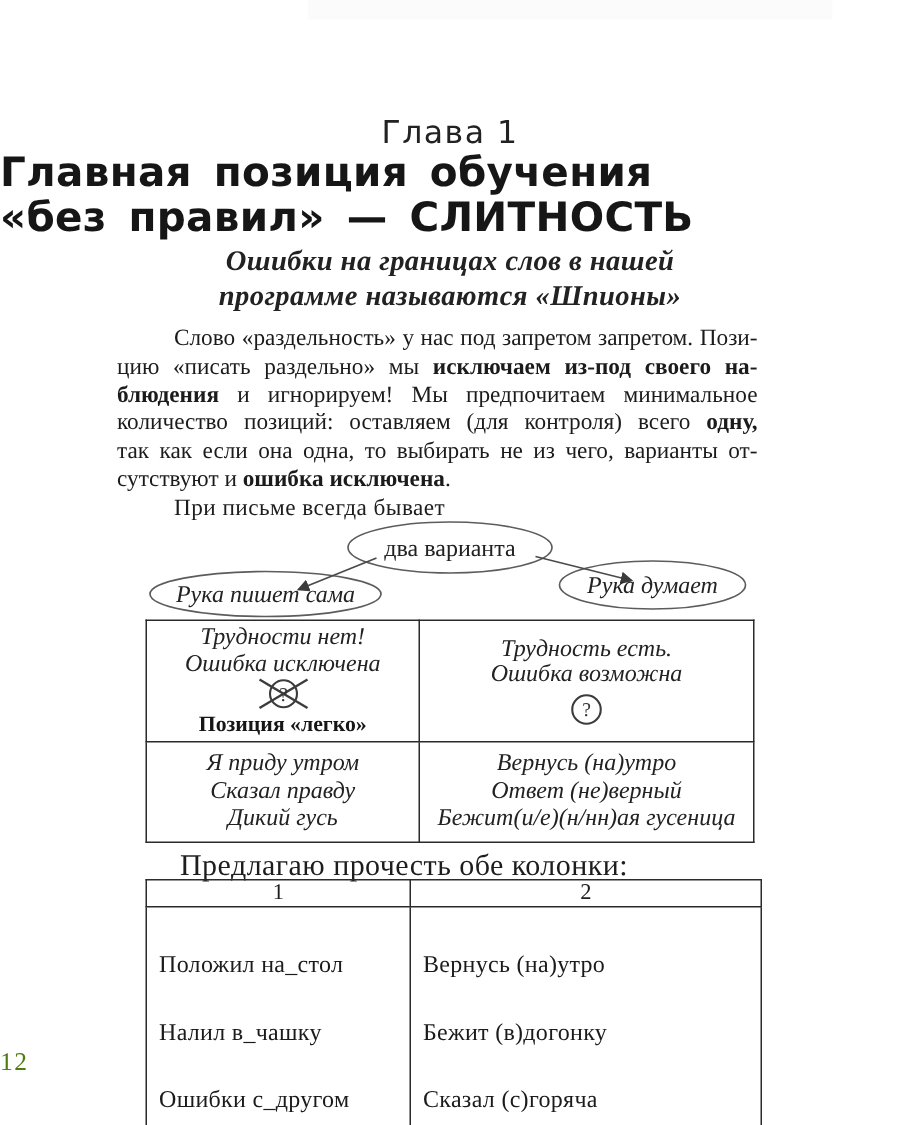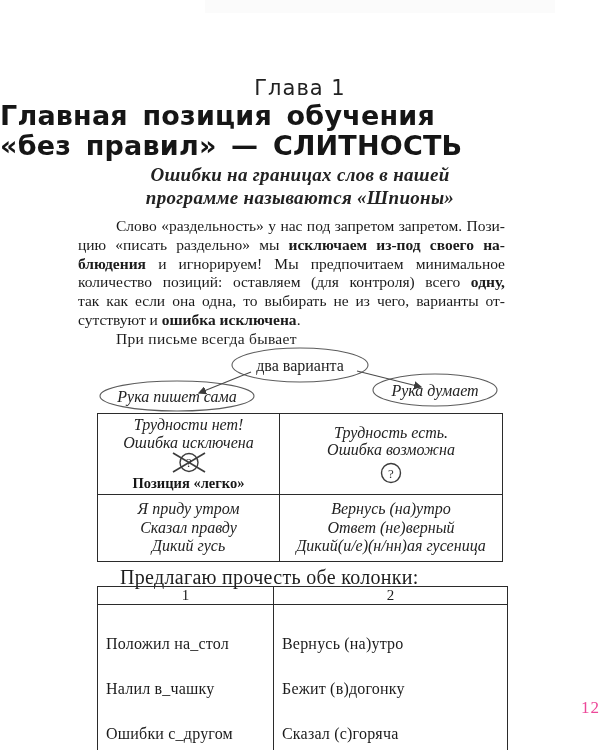--- a/index.html
+++ b/index.html
@@ -51,22 +51,22 @@
   .cell-icon line{stroke:#3c3c3c;stroke-width:1.6;}
   .cell-icon text{font-family:"Liberation Serif",serif;font-size:13px;fill:#333;}
   
   .prompt{position:absolute;left:120px;top:566px;font-size:20px;letter-spacing:.3px;}
   .t2{position:absolute;left:97px;top:586px;width:411px;border-collapse:collapse;table-layout:fixed;}
   .t2 th,.t2 td{border:1.6px solid #2b2b2b;}
   .t2 th{height:14px;font-size:15px;font-weight:400;text-align:center;padding:0;}
   .t2 td{vertical-align:top;text-align:left;padding:2px 0 3px 8px;}
   .row-line{font-size:16px;line-height:17px;letter-spacing:.2px;color:#1b1b1b;margin-top:28px;}
   
-  .page-number{position:absolute;top:698px;left:0;width:600px;text-align:right;
-    font-size:17px;letter-spacing:1px;color:#ec4899;}
+  .page-number{position:absolute;top:698px;left:0;width:600px;text-align:left;
+    font-size:17px;letter-spacing:1px;color:#4d7c0f;}
 </style>
 </head>
 <body>
 
 <div class="page">
 
   <div class="artifact" style="left:205px;top:0;width:350px;height:13px;"></div>
 
   <div class="chapter">Глава 1</div>
 
@@ -136,21 +136,21 @@
     </tr>
     <tr class="r2">
       <td>
         <div class="it-line">Я приду утром</div>
         <div class="it-line">Сказал правду</div>
         <div class="it-line">Дикий гусь</div>
       </td>
       <td>
         <div class="it-line">Вернусь (на)утро</div>
         <div class="it-line">Ответ (не)верный</div>
-        <div class="it-line">Дикий(и/е)(н/нн)ая гусеница</div>
+        <div class="it-line">Бежит(и/е)(н/нн)ая гусеница</div>
       </td>
     </tr>
   </tbody>
     </table>
 
   <div class="prompt">Предлагаю прочесть обе колонки:</div>
 
   <table class="t2">
     <colgroup>
         <col style="width:176px">

